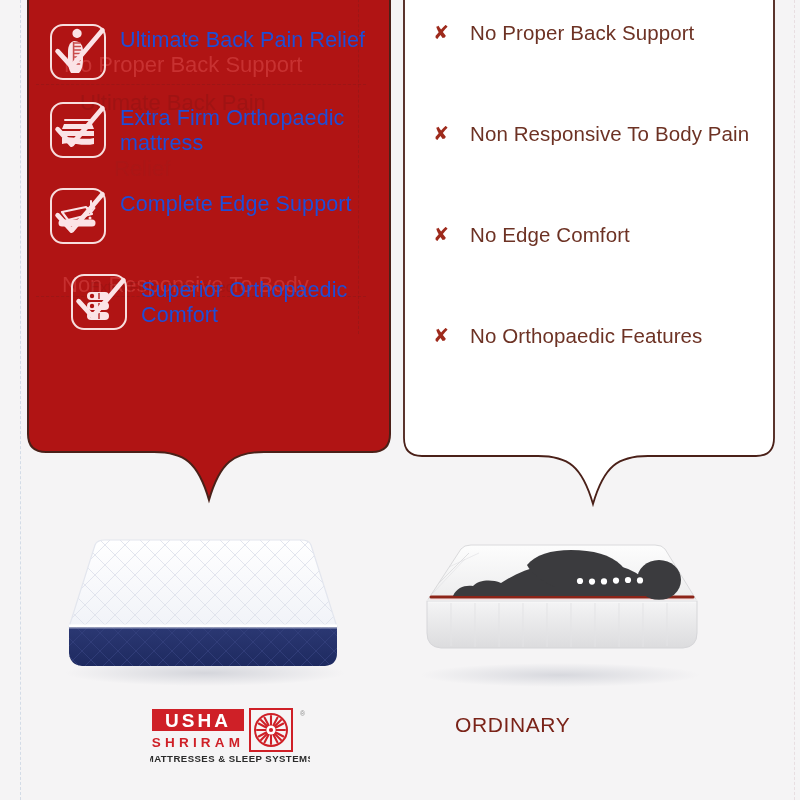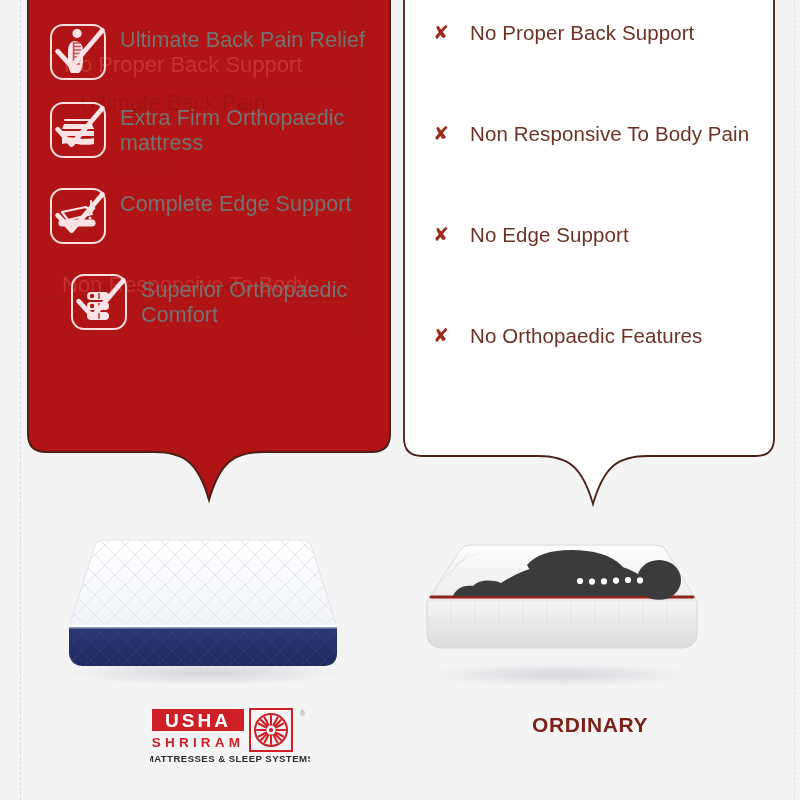--- a/index.html
+++ b/index.html
@@ -31,21 +31,21 @@
   .plus-row:last-child{margin-bottom:0;}
 
   .icon-box{
     position:relative;flex:0 0 auto;width:56px;height:56px;margin-right:14px;
     border:2.5px solid #f7dede;border-radius:13px;box-sizing:border-box;
   }
   .icon-box svg{position:absolute;left:0;top:0;width:56px;height:56px;}
   .tick{position:absolute;left:26px;top:18px;width:40px;height:40px;pointer-events:none;}
 
   .plus-text{
-    color:#737373;font-size:21.5px;line-height:1.18;font-weight:400;
+    color:#1d4ed8;font-size:21.5px;line-height:1.18;font-weight:400;
     letter-spacing:.1px;padding-top:4px;max-width:248px;
   }
 
   
   .r1{margin-top:0;}
   .r2{}
   .r3{margin-top:30px;}
   .r4{margin-top:30px;padding-left:21px;}
 
   
@@ -76,22 +76,22 @@
   .usha-mattress{left:55px;top:525px;width:295px;height:165px;}
   .ord-mattress{left:405px;top:535px;width:310px;height:155px;}
   .product svg{display:block;width:100%;height:100%;}
 
   
   .logo{position:absolute;left:150px;top:707px;width:160px;height:58px;}
   .logo svg{display:block;width:100%;height:100%;}
 
   
   .ord-caption{
-    position:absolute;left:455px;top:712px;width:270px;text-align:center;
-    color:#7a2318;font-size:21px;font-weight:700;line-height:1.28;letter-spacing:.6px;
+    position:absolute;left:455px;top:712px;width:270px;
+    color:#7a2318;font-size:21px;font-weight:400;line-height:1.28;letter-spacing:.6px;
   }
   .ord-caption .l2{display:block;}
 </style>
 </head>
 <body>
 
 <div class="stage">
 
   <div class="guide g1"></div>
   <div class="guide g2"></div>
@@ -220,21 +220,21 @@
           <div class="minus-text">No Proper Back Support</div>
         </div>
 
         <div class="minus-row">
           <div class="xmark">✘</div>
           <div class="minus-text">Non Responsive To Body Pain</div>
         </div>
 
         <div class="minus-row">
           <div class="xmark">✘</div>
-          <div class="minus-text">No Edge Support</div>
+          <div class="minus-text">No Edge Comfort</div>
         </div>
 
         <div class="minus-row">
           <div class="xmark">✘</div>
           <div class="minus-text">No Orthopaedic Features</div>
         </div>
 
       </div>
     </div>
   </div>

